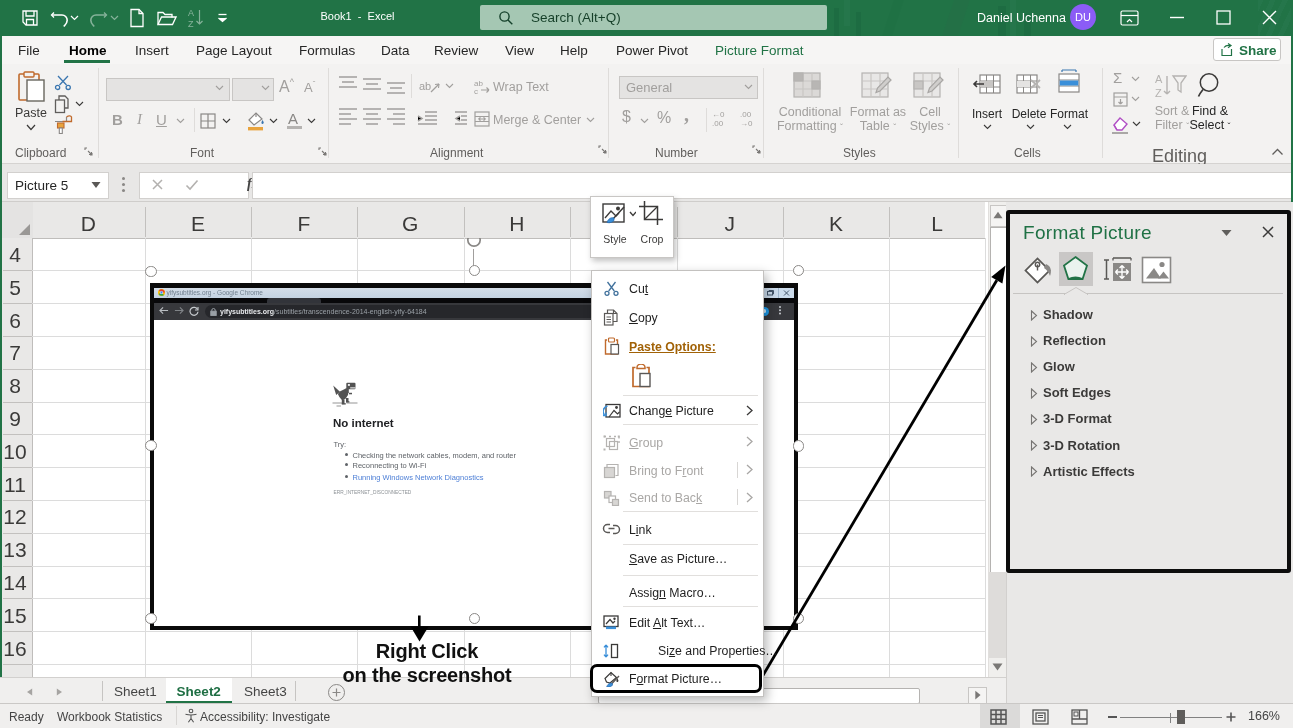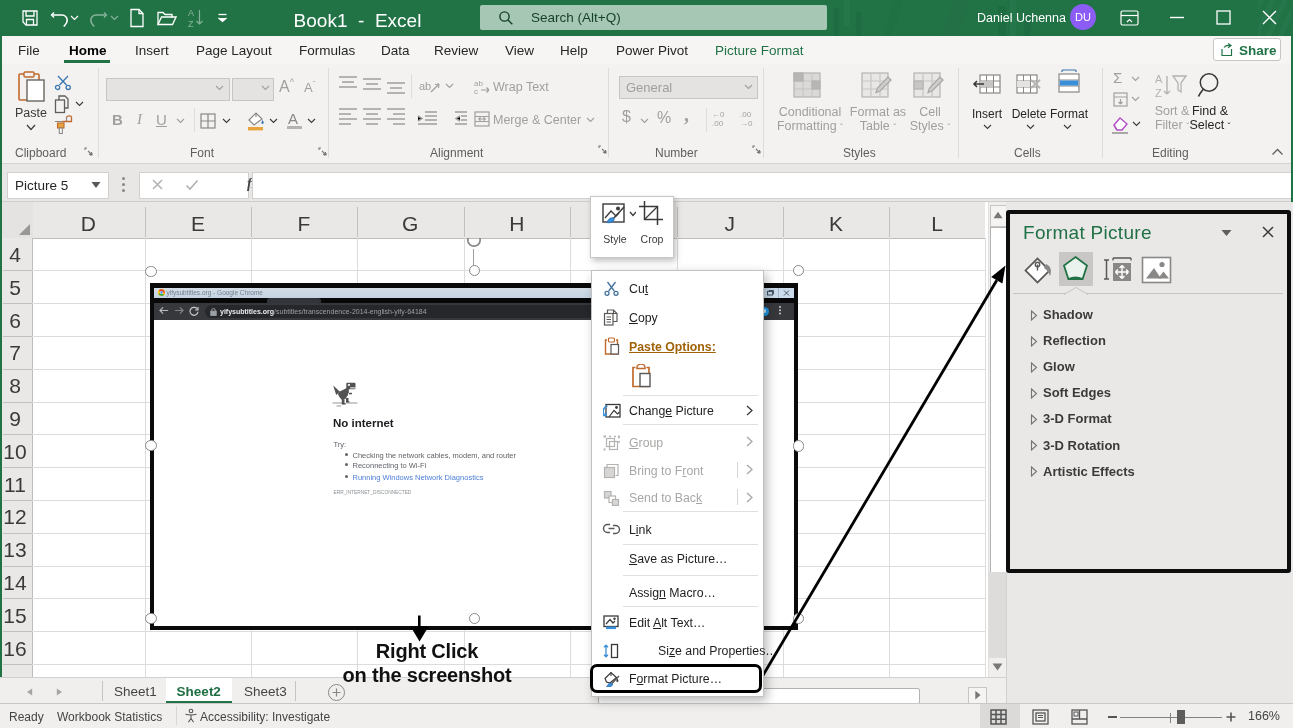--- a/index.html
+++ b/index.html
@@ -53,21 +53,21 @@
 <svg class="ab" style="left:188px;top:8px;opacity:.45;" width="16" height="20" viewBox="0 0 16 20" fill="none" stroke="#fff" stroke-width="1.2">
   <text x="0" y="8" font-size="9" fill="#fff" stroke="none" font-family="Liberation Sans">A</text>
   <text x="0" y="19" font-size="9" fill="#fff" stroke="none" font-family="Liberation Sans">Z</text>
   <path d="M11.5 2 v14"></path>
       <path d="M8.5 13 l3 3 l3 -3"></path>
 </svg>
 <svg class="ab" style="left:217px;top:13px;" width="11" height="10" viewBox="0 0 11 10" fill="none" stroke="#fff" stroke-width="1.3">
   <path d="M1.5 1.5 h8"></path>
       <path d="M1.5 5 L5.5 8.5 L9.5 5" fill="#fff"></path>
 </svg>
-<div class="ab tt" style="left:280px;top:10px;width:155px;text-align:center;font-size:19px;color:#fff;">Book1&nbsp;&nbsp;-&nbsp;&nbsp;Excel</div>
+<div class="ab tt" style="left:280px;top:10px;width:155px;text-align:center;font-size:11px;color:#fff;">Book1&nbsp;&nbsp;-&nbsp;&nbsp;Excel</div>
 
 <div class="ab" style="left:480px;top:5px;width:347px;height:25px;background:#a5c7b3;border-radius:2px;"></div>
 <svg class="ab" style="left:498px;top:10px;" width="16" height="16" viewBox="0 0 16 16" fill="none" stroke="#14402a" stroke-width="1.4">
   <circle cx="6.5" cy="6.5" r="4.6"></circle>
       <path d="M10 10 L14.3 14.3"></path>
 </svg>
 <div class="ab tt" style="left:531px;top:10px;font-size:13.5px;color:#153f28;">Search (Alt+Q)</div>
 <div class="ab tt" style="left:977px;top:11px;font-size:12.5px;color:#fff;">Daniel Uchenna</div>
 <div class="ab" style="left:1070px;top:4px;width:26px;height:26px;border-radius:50%;background:#8b5cf6;color:#fff;font-size:11px;text-align:center;line-height:26px;">DU</div>
 <svg class="ab" style="left:1120px;top:10px;" width="19" height="16" viewBox="0 0 19 16" fill="none" stroke="#fff" stroke-width="1.2">
@@ -332,21 +332,21 @@
   <text x="0" y="25" font-size="11" fill="#b5b3b1" stroke="none" font-family="Liberation Sans">Z</text>
   <path d="M12 4 v18 M12 22 l-3 -3 M12 22 l3 -3" stroke-width="1.4"></path>
   <path d="M18 4 h13 l-5 7 v9 l-3 -2 v-7 z" stroke-width="1.3"></path>
 </svg>
 <div class="ab tt" style="left:1146px;top:104px;width:52px;text-align:center;font-size:12.5px;color:#a19f9d;">Sort &amp;<br>Filter <span style="font-size:9px;">ˇ</span></div>
 <svg class="ab" style="left:1194px;top:71px;" width="30" height="30" viewBox="0 0 30 30" fill="none" stroke="#3b3a39" stroke-width="1.5">
   <circle cx="15" cy="11.5" r="8.7"></circle>
         <path d="M9 18.5 C7 21 5.5 23 4.5 25.5" stroke-width="1.7"></path>
 </svg>
 <div class="ab tt" style="left:1184px;top:104px;width:52px;text-align:center;font-size:12.5px;color:#262626;">Find &amp;<br>Select <span style="font-size:9px;">ˇ</span></div>
-<div class="ab tt" style="left:1152px;top:146px;font-size:12px;color:#605e5c;">Editing</div>
+<div class="ab tt" style="left:1152px;top:146px;font-size:18px;color:#605e5c;">Editing</div>
 <svg class="ab" style="left:1271px;top:148px;" width="13" height="8" viewBox="0 0 13 8">
         <path d="M1.5 6.5 L6.5 1.5 L11.5 6.5" fill="none" stroke="#605e5c" stroke-width="1.3"></path>
       </svg>
 </div>
 
 <div class="ab" style="left:0;top:164px;width:1293px;height:38px;background:#e8e7e6;border-bottom:1px solid #cfcdcb;box-sizing:border-box;"></div>
 <div class="ab" style="left:7px;top:172px;width:100px;height:25px;background:#fff;border:1px solid #d2d0ce;"></div>
 <div class="ab tt" style="left:15px;top:178px;font-size:13.5px;color:#262626;">Picture 5</div>
 <svg class="ab" style="left:91px;top:181px;" width="10" height="8" viewBox="0 0 10 8">
       <path d="M0.5 1 L5 7 L9.5 1 z" fill="#5a5856"></path>

